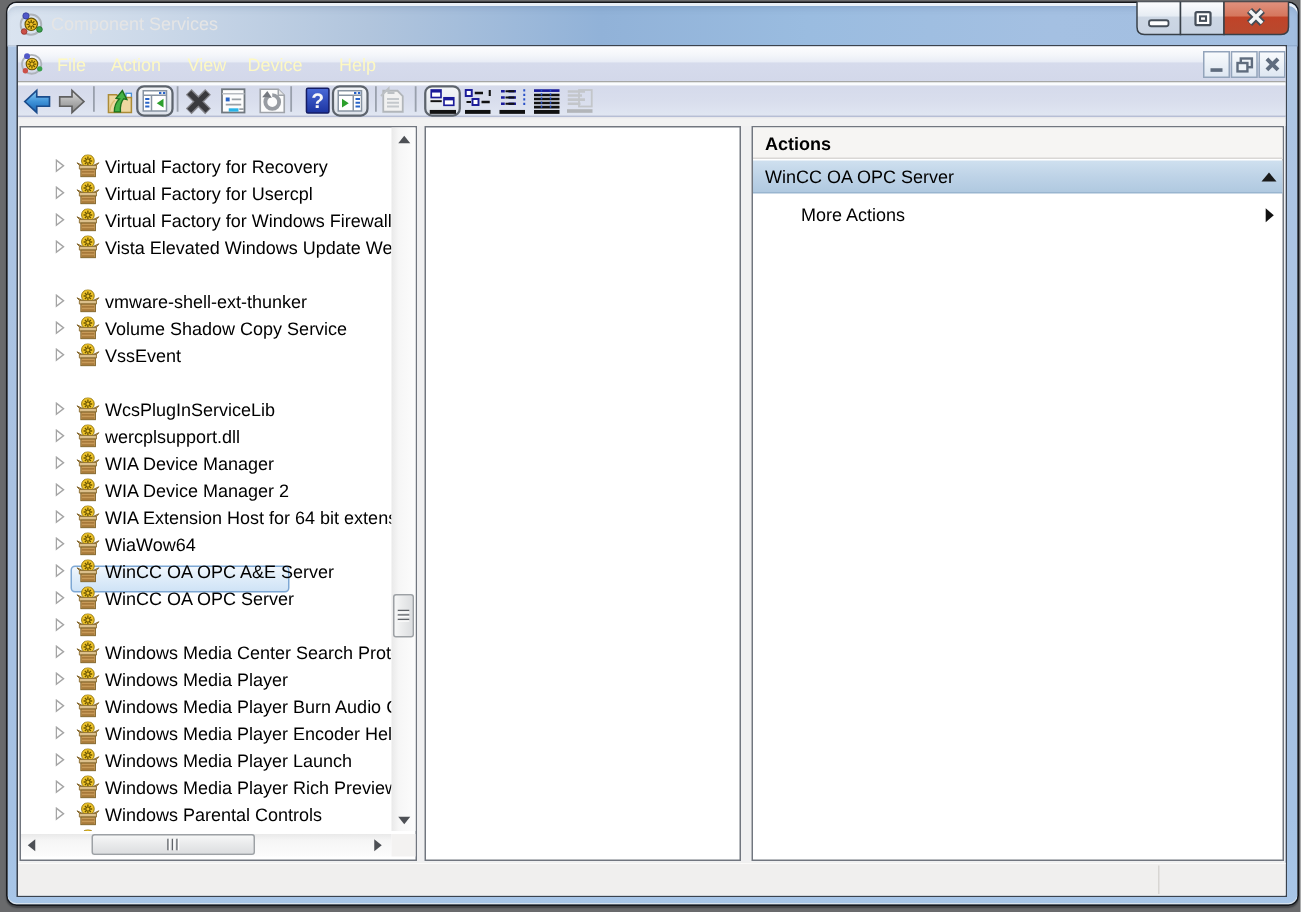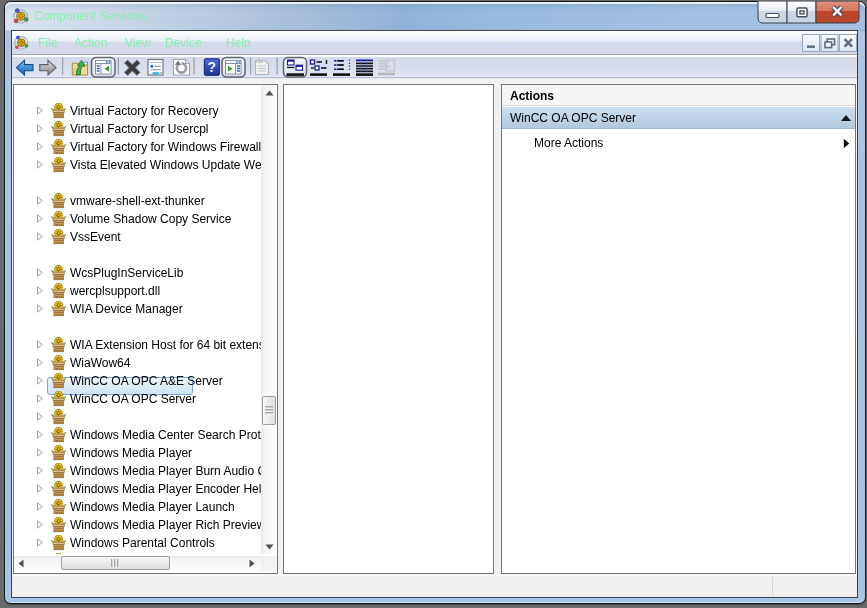--- a/index.html
+++ b/index.html
@@ -7,31 +7,31 @@
 body { background:#696a6c; position:relative; font-family:"Liberation Sans",sans-serif; color:#000; }
 .abs { position:absolute; }
 
 
 #frame { left:4px; top:1px; width:862px; height:603px; border:1px solid #17191d;
   border-radius:7px; background:linear-gradient(to bottom,#aec6e4 0%,#a9c2e2 55%,#a5c2e4 90%,#a8c6e8 100%);
   box-shadow:inset 0 -1px 0 #d8e2ec, 0 1px 1px rgba(20,22,26,.45); }
 #titlebar { left:5px; top:2px; width:860px; height:29px; border-radius:6px 6px 0 0;
   background:linear-gradient(to right,#dae4f0 0%,#d5e0ed 4%,#ccd9e9 11%,#b1c5dd 28%,#91b2d8 46%,#9abce0 62%,#a4c0e2 81%,#a2bee0 100%);
   box-shadow:inset 0 2px 0 rgba(250,253,255,.85), inset 0 6px 6px -4px rgba(55,85,130,.30), inset 0 -1px 0 rgba(90,110,140,.2); }
-#titletext { left:34px; top:9px; font-size:12px; color:#86efac; }
+#titletext { left:34px; top:9px; font-size:12px; color:#e5e5e5; }
 
 #clientline { left:11px; top:30px; width:847px; height:568px; border:1px solid #3c434d; }
 #client { left:12px; top:31px; width:845px; height:566px; background:#f0f0f1; }
 
 
 #menubar { left:12px; top:31px; width:845px; height:23px;
   background:linear-gradient(to bottom,#fdfdfe 0%,#f4f6fa 25%,#e9edf6 44%,#d6dbec 48%,#d3d8ea 100%); }
 #menusep1 { left:12px; top:54px; width:845px; height:1px; background:#a6a7a5; }
 #menusep2 { left:12px; top:55px; width:845px; height:2px; background:#fafcfe; }
-.menuitem { position:absolute; top:36px; font-size:12px; color:#86efac; }
+.menuitem { position:absolute; top:36px; font-size:12px; color:#fef9c3; }
 
 
 #toolbar { left:12px; top:57px; width:845px; height:20px;
   background:linear-gradient(to bottom,#d5daeb 0%,#d9deed 55%,#e0e6f2 100%); }
 #toolbarline1 { left:12px; top:77px; width:845px; height:1px; background:#b6bed5; }
 #toolbarline2 { left:12px; top:78px; width:845px; height:1px; background:#e9e9ec; }
 #gap1 { left:12px; top:79px; width:845px; height:5px; background:#f2f2f2; }
 
 
 #treepanel { left:13px; top:84px; width:265px; height:490px; border:1px solid #71767f; background:#fff; }
@@ -379,20 +379,29 @@
       <span class="ttext">wercplsupport.dll</span>
     </div>
 <div class="trow" style="top:200px">
       <svg class="exp" width="7" height="10">
         <use href="#expico"></use>
       </svg>
       <svg class="ticon" width="16" height="16">
         <use href="#boxicon"></use>
       </svg>
       <span class="ttext">WIA Device Manager</span>
+    </div>
+<div class="trow" style="top:218px">
+      <svg class="exp" width="7" height="10">
+        <use href="#expico"></use>
+      </svg>
+      <svg class="ticon" width="16" height="16">
+        <use href="#boxicon"></use>
+      </svg>
+      <span class="ttext">WIA Device Manager 2</span>
     </div>
 <div class="trow" style="top:236px">
       <svg class="exp" width="7" height="10">
         <use href="#expico"></use>
       </svg>
       <svg class="ticon" width="16" height="16">
         <use href="#boxicon"></use>
       </svg>
       <span class="ttext">WIA Extension Host for 64 bit extens</span>
     </div>

